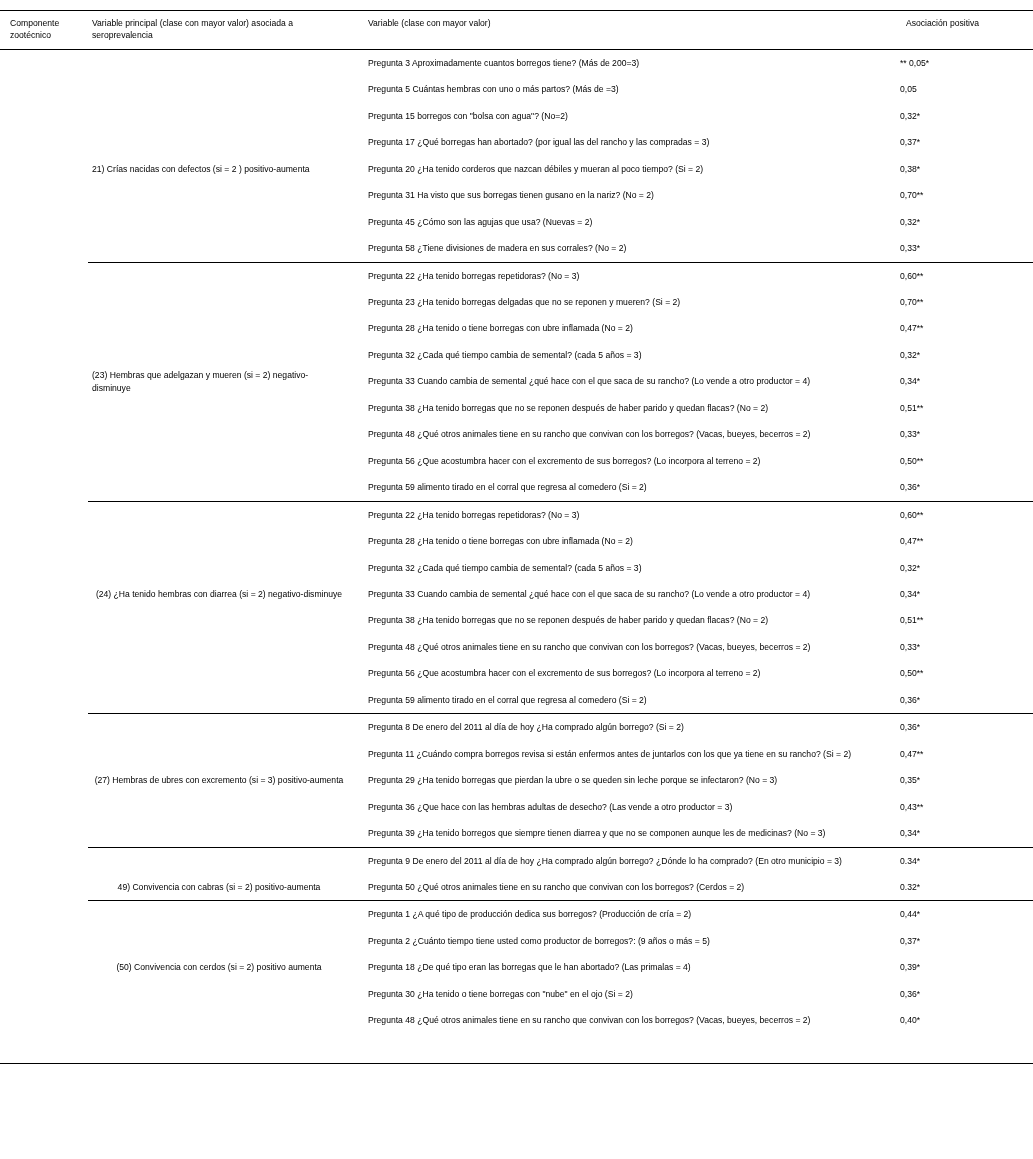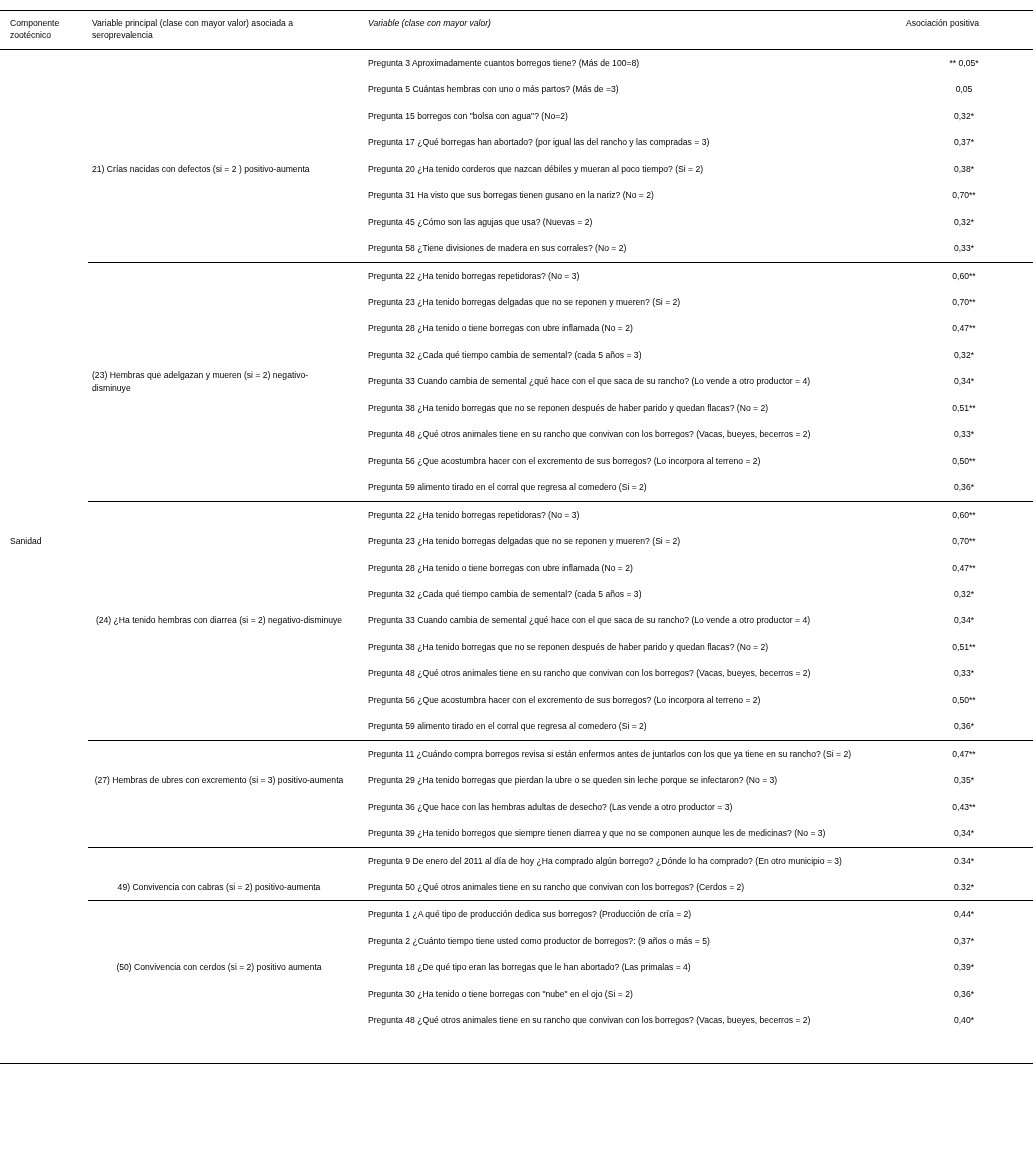--- a/index.html
+++ b/index.html
@@ -42,21 +42,21 @@
     vertical-align: top;
     padding: 6px 6px 7px 6px;
     box-sizing: border-box;
   }
   thead tr.head-row {
     border-top: 1.6px solid #000;
     border-bottom: 1.1px solid #000;
   }
   th.h-comp  { text-align: left;  padding-left: 10px; }
   th.h-var   { text-align: left;  padding-left: 4px; padding-right: 14px; }
-  th.h-ques  { text-align: left;  padding-left: 8px; font-style: italic; }
+  th.h-ques  { text-align: left;  padding-left: 8px; }
   th.h-assoc { text-align: left; padding-right: 8px; }
 
   
   td {
     vertical-align: middle;
     padding: 0;
     box-sizing: border-box;
   }
   td.comp-cell {
     text-align: left;
@@ -76,21 +76,21 @@
   td.var-cell.align-justify .var-text {
     text-align: justify;
     text-align-last: center;
   }
   td.q-cell {
     padding: 7px 16px 7px 8px;
     text-align: left;
     vertical-align: middle;
   }
   td.a-cell {
-    text-align: center;
+    text-align: left;
     padding-right: 5px;
     vertical-align: middle;
     white-space: nowrap;
   }
 
   
   tr.grp-sep td.sep-span {
     border-top: 1.1px solid #000;
   }
   tr.grp-sep td {
@@ -126,21 +126,21 @@
         <th class="h-comp">Componente zootécnico</th>
         <th class="h-var">Variable principal (clase con mayor valor) asociada a seroprevalencia</th>
         <th class="h-ques">Variable (clase con mayor valor)</th>
         <th class="h-assoc">Asociación positiva</th>
       </tr>
     </thead>
     <tbody id="tbody">
         <tr>
           <td class="comp-cell"></td>
           <td class="var-cell"></td>
-          <td class="q-cell">Pregunta 3 Aproximadamente cuantos borregos tiene? (Más de 100=8)</td>
+          <td class="q-cell">Pregunta 3 Aproximadamente cuantos borregos tiene? (Más de 200=3)</td>
           <td class="a-cell">** 0,05*</td>
         </tr>
         <tr>
           <td class="comp-cell"></td>
           <td class="var-cell"></td>
           <td class="q-cell">Pregunta 5 Cuántas hembras con uno o más partos? (Más de =3)</td>
           <td class="a-cell">0,05</td>
         </tr>
         <tr>
           <td class="comp-cell"></td>
@@ -244,26 +244,20 @@
           <td></td>
           <td class="sep-span" colspan="3"></td>
         </tr>
         <tr>
           <td class="comp-cell"></td>
           <td class="var-cell"></td>
           <td class="q-cell">Pregunta 22 ¿Ha tenido borregas repetidoras? (No = 3)</td>
           <td class="a-cell">0,60**</td>
         </tr>
         <tr>
-          <td class="comp-cell" rowspan="1">Sanidad</td>
-          <td class="var-cell"></td>
-          <td class="q-cell">Pregunta 23 ¿Ha tenido borregas delgadas que no se reponen y mueren?  (Si = 2)</td>
-          <td class="a-cell">0,70**</td>
-        </tr>
-        <tr>
           <td class="comp-cell"></td>
           <td class="var-cell"></td>
           <td class="q-cell">Pregunta 28 ¿Ha tenido o tiene borregas con ubre inflamada (No = 2)</td>
           <td class="a-cell">0,47**</td>
         </tr>
         <tr>
           <td class="comp-cell"></td>
           <td class="var-cell"></td>
           <td class="q-cell">Pregunta 32 ¿Cada qué tiempo cambia de semental? (cada 5 años = 3)</td>
           <td class="a-cell">0,32*</td>
@@ -296,20 +290,26 @@
         </tr>
         <tr>
           <td class="comp-cell"></td>
           <td class="var-cell"></td>
           <td class="q-cell">Pregunta 59 alimento tirado en el corral  que regresa al comedero (Si = 2)</td>
           <td class="a-cell">0,36*</td>
         </tr>
         <tr class="grp-sep">
           <td></td>
           <td class="sep-span" colspan="3"></td>
+        </tr>
+        <tr>
+          <td class="comp-cell"></td>
+          <td class="var-cell"></td>
+          <td class="q-cell">Pregunta 8 De enero del 2011 al día de hoy ¿Ha comprado algún borrego? (Si = 2)</td>
+          <td class="a-cell">0,36*</td>
         </tr>
         <tr>
           <td class="comp-cell"></td>
           <td class="var-cell"></td>
           <td class="q-cell">Pregunta 11 ¿Cuándo compra borregos revisa si están enfermos antes de juntarlos con los que ya tiene en su rancho? (Si = 2)</td>
           <td class="a-cell">0,47**</td>
         </tr>
         <tr>
           <td class="comp-cell"></td>
           <td class="var-cell align-justify">

